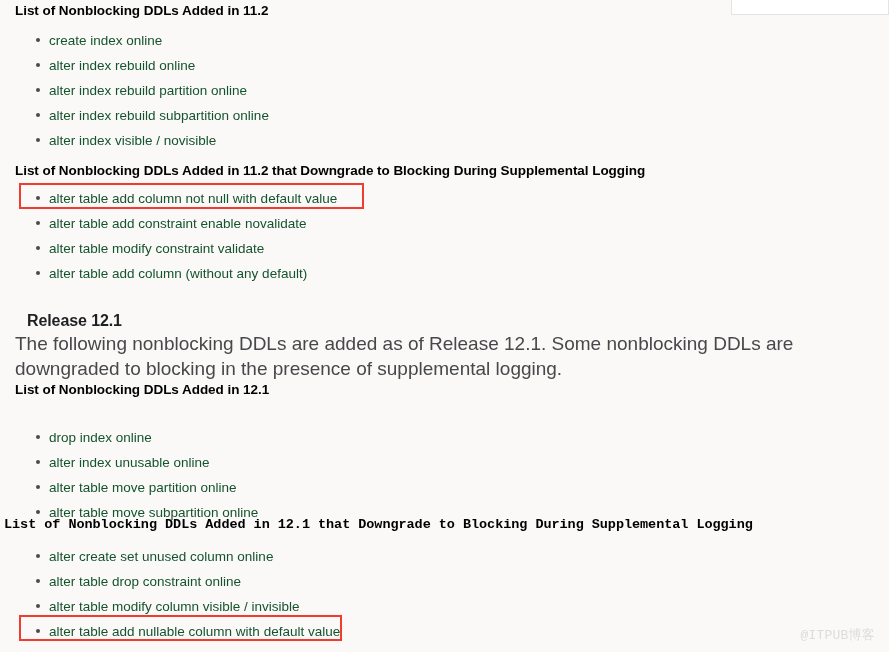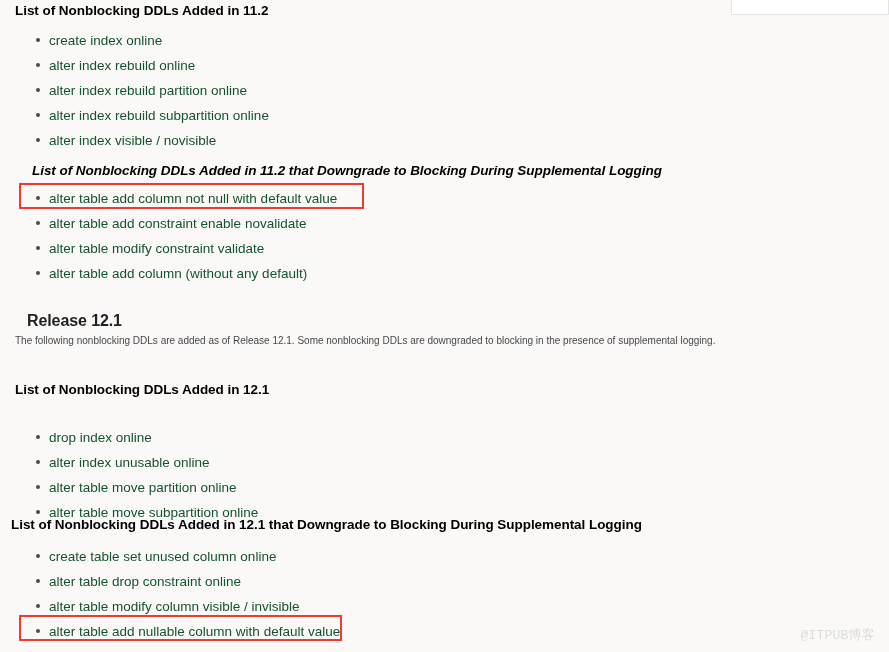--- a/index.html
+++ b/index.html
@@ -51,25 +51,25 @@
     font-size: 16px;
     font-weight: bold;
     color: #1f2023;
     margin: 12px;
     padding: 0;
     letter-spacing: -0.1px;
     line-height: 20px;
   }
 
   p.body-text {
-    font-size: 10px;
+    font-size: 19px;
     color: #47484b;
     margin: 0;
     padding: 0;
-    line-height: 20px;
+    line-height: 25px;
     width: 862px;
   }
 
   ul.ddl-list {
     list-style: none;
     margin: 0;
     padding: 0;
   }
 
   ul.ddl-list li {
@@ -107,27 +107,27 @@
     bottom: 8px;
     font-size: 13px;
     color: #dcdcdc;
     font-family: Liberation Mono, monospace;
     letter-spacing: 0.2px;
   }
 
   
   #h-11-2          { position: absolute; left: 15px; top: 2px; }
   #list-11-2       { position: absolute; left: 15px; top: 28px; }
-  #h-11-2-dg       { position: absolute; left: 32px; top: 162px; font-style: italic; }
+  #h-11-2-dg       { position: absolute; left: 15px; top: 162px; }
   #list-11-2-dg    { position: absolute; left: 15px; top: 186px; }
   #h-release       { position: absolute; left: 15px; top: 299px; }
   #p-release       { position: absolute; left: 15px; top: 331px; }
   #h-12-1          { position: absolute; left: 15px; top: 381px; }
   #list-12-1       { position: absolute; left: 15px; top: 409px; margin-top: 16px; }
-  #h-12-1-dg       { position: absolute; left: 11px; top: 516px; }
+  #h-12-1-dg       { position: absolute; left: 4px; top: 516px; font-family: Liberation Mono, monospace; }
   #list-12-1-dg    { position: absolute; left: 15px; top: 544px; }
 
   #box-1 { left: 19px;  top: 183px; width: 345px; height: 26px; }
   #box-2 { left: 19px;  top: 615px; width: 323px; height: 26px; }
 </style>
 </head>
 <body style="background: rgb(250, 249, 247);">
 
 <div class="top-panel"></div>
 
@@ -161,21 +161,21 @@
   <ul class="ddl-list" id="list-12-1">
     <li>drop index online</li>
     <li>alter index unusable online</li>
     <li>alter table move partition online</li>
     <li>alter table move subpartition online</li>
   </ul>
 
   <h4 class="sub-heading" id="h-12-1-dg">List of Nonblocking DDLs Added in 12.1 that Downgrade to Blocking During Supplemental Logging</h4>
 
   <ul class="ddl-list" id="list-12-1-dg">
-    <li>create table set unused column online</li>
+    <li>alter create set unused column online</li>
     <li>alter table drop constraint online</li>
     <li>alter table modify column visible / invisible</li>
     <li>alter table add nullable column with default value</li>
   </ul>
 
 </div>
 
 <div class="hl-box" id="box-1" style="border-color: rgb(240, 60, 46);"></div>
 <div class="hl-box" id="box-2" style="border-color: rgb(240, 60, 46);"></div>
 

